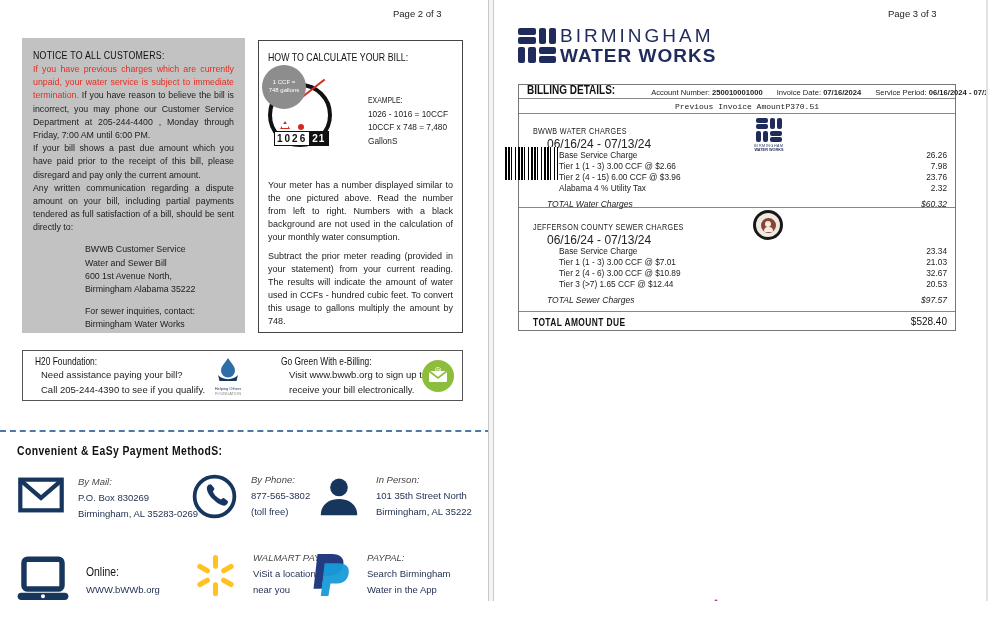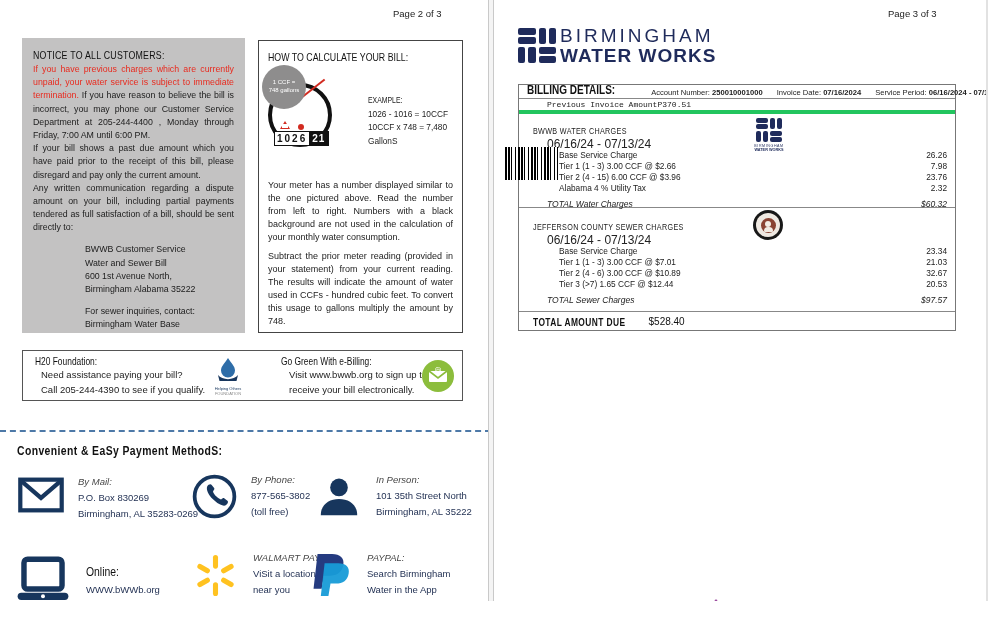--- a/index.html
+++ b/index.html
@@ -84,33 +84,33 @@
   .logo-l1 { font-size:19px; letter-spacing:3px; font-weight:400; }
   .logo-l2 { font-size:19px; letter-spacing:1px; font-weight:bold; margin-top:1px; }
 
   
   .billing-box { position:absolute; left:24px; top:84px; width:438px; height:247px;
                  border:1px solid #777; background:#fff; }
   .bill-head { height:14px; display:flex; align-items:flex-end; border-bottom:1px solid #888; padding:0 8px 1px 8px; }
   .bill-title { font-size:12.5px; font-weight:bold; color:#111; }
   .bill-meta { font-size:7.6px; color:#222; margin-left:14px; white-space:nowrap; }
   .bill-meta b { font-weight:bold; }
-  .prev-row { height:15px; display:flex; align-items:center; justify-content:flex-start;
-              border-bottom:4px solid #22c55e; font-family:"Liberation Mono", monospace;
+  .prev-row { height:15px; display:flex; align-items:center; justify-content:center;
+              border-bottom:1px solid #22c55e; font-family:"Liberation Mono", monospace;
               font-size:8px; color:#222; padding:0 8px 0 28px; }
   .sect { position:relative; border-bottom:1px solid #888; }
   .sect-water { height:94px; padding-top:6px; }
   .sect-sewer { height:104px; padding-top:8px; }
   .sect-head { font-size:9px; letter-spacing:.4px; color:#222; margin-left:14px; line-height:12px; }
   .sect-period { font-size:12px; color:#222; margin-left:28px; line-height:12px; }
   .crow { display:flex; justify-content:space-between; font-size:8.3px; color:#222;
           line-height:11px; padding:0 8px 0 40px; }
   .trow { display:flex; justify-content:space-between; font-size:8.5px; font-style:italic;
           color:#222; line-height:12px; padding:0 8px 0 28px; margin-top:4px; }
-  .grand { height:19px; display:flex; align-items:center; padding:0 8px 0 14px; }
+  .grand { height:19px; display:flex; align-items:center; justify-content:space-between; padding:0 8px 0 14px; }
   .grand-l { font-size:10.5px; font-weight:bold; letter-spacing:.5px; color:#111; }
   .grand-a { font-size:10px; color:#111; }
   .inline-logo { position:absolute; left:228px; top:4px; width:44px; text-align:center; }
   .inline-logo .tl1 { font-size:3.6px; letter-spacing:.6px; color:#1f2b5b; margin-top:2px; }
   .inline-logo .tl2 { font-size:3.8px; font-weight:bold; color:#1f2b5b; }
   .seal { position:absolute; left:234px; top:2px; width:30px; height:30px; border-radius:50%;
           background:#181818; display:flex; align-items:center; justify-content:center; }
   .seal-mid { width:24px; height:24px; border-radius:50%; background:#efe9e2;
               display:flex; align-items:center; justify-content:center; }
   .seal-in { width:15px; height:15px; border-radius:50%; background:#8a4333; position:relative; overflow:hidden; }
@@ -141,21 +141,21 @@
       <p class="notice-p">If your bill shows a past due amount which you have paid prior to the receipt of this bill, please disregard and pay only the current amount.</p>
       <p class="notice-p">Any written communication regarding a dispute amount on your bill, including partial payments tendered as full satisfaction of a bill, should be sent directly to:</p>
       <div class="addr">
         <div>BWWB Customer Service</div>
         <div>Water and Sewer Bill</div>
         <div>600 1st Avenue North,</div>
         <div>Birmingham Alabama 35222</div>
       </div>
       <div class="addr">
         <div>For sewer inquiries, contact:</div>
-        <div>Birmingham Water Base</div>
+        <div>Birmingham Water Works</div>
         <div>205-244-4000</div>
       </div>
     </div>
 
     <div class="howto-box">
       <div class="howto-title cond">HOW TO CALCULATE YOUR BILL:</div>
       <div class="meter-row">
         <div class="meter">
           <div class="meter-badge">
             <span>1 CCF =</span>

